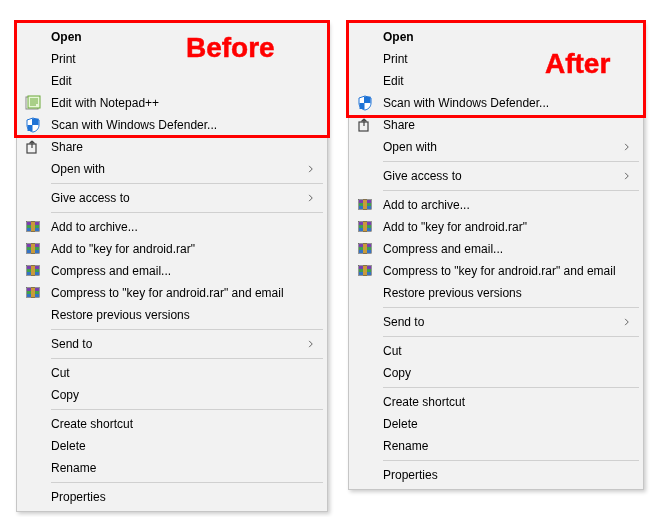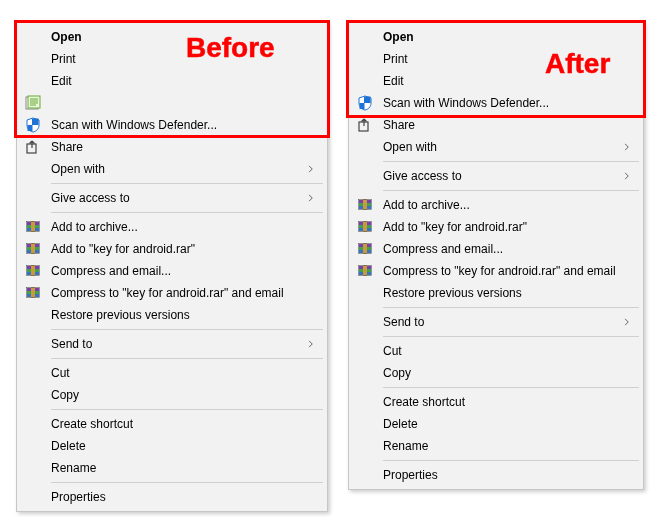--- a/index.html
+++ b/index.html
@@ -110,20 +110,21 @@
         <span class="arrow-col"></span>
       </div>
       <div class="item">
         <span class="icon-col">
           <svg class="icon" viewBox="0 0 16 16">
             <rect x="1" y="2" width="12" height="12" fill="#fff" stroke="#888"></rect>
             <rect x="3" y="1" width="12" height="12" fill="#e8f7d8" stroke="#6aa838"></rect>
             <path d="M5 4h8M5 6h8M5 8h8M5 10h6" stroke="#6aa838" stroke-width="1"></path>
           </svg>
         </span>
+        <span class="label">Edit with Notepad++</span>
         <span class="arrow-col"></span>
       </div>
       <div class="item">
         <span class="icon-col">
           <svg class="icon" viewBox="0 0 16 16">
             <path d="M8 1 L14 3 V8 C14 12 11 14.5 8 15 C5 14.5 2 12 2 8 V3 Z" fill="#fff" stroke="#1e73d6" stroke-width="1"></path>
             <rect x="7" y="1.5" width="6.5" height="6.5" fill="#1e73d6"></rect>
             <rect x="2.5" y="8" width="5" height="6" fill="#1e73d6"></rect>
           </svg>
         </span>

